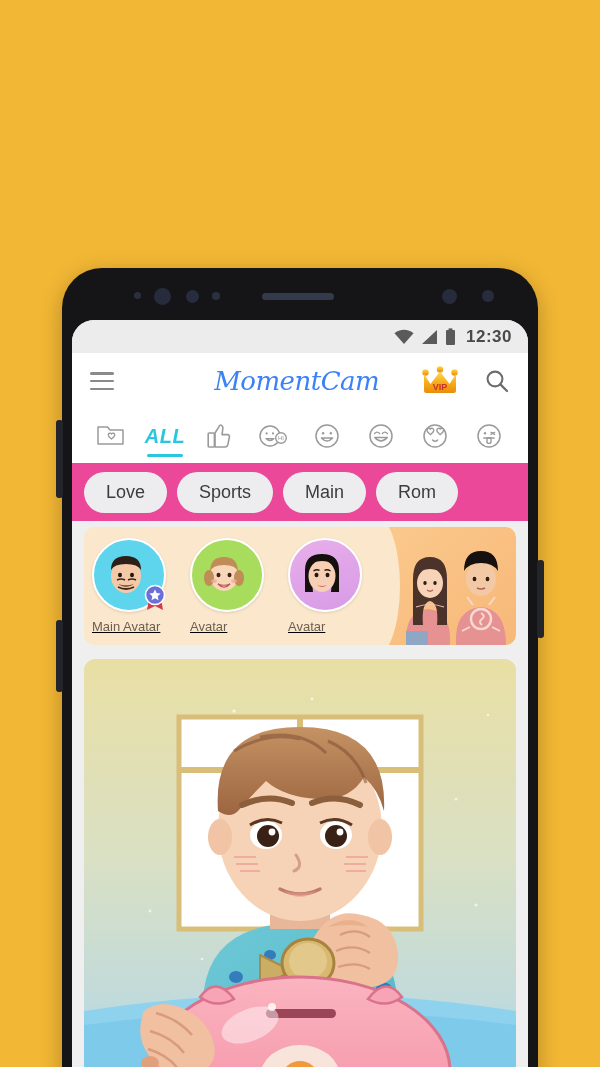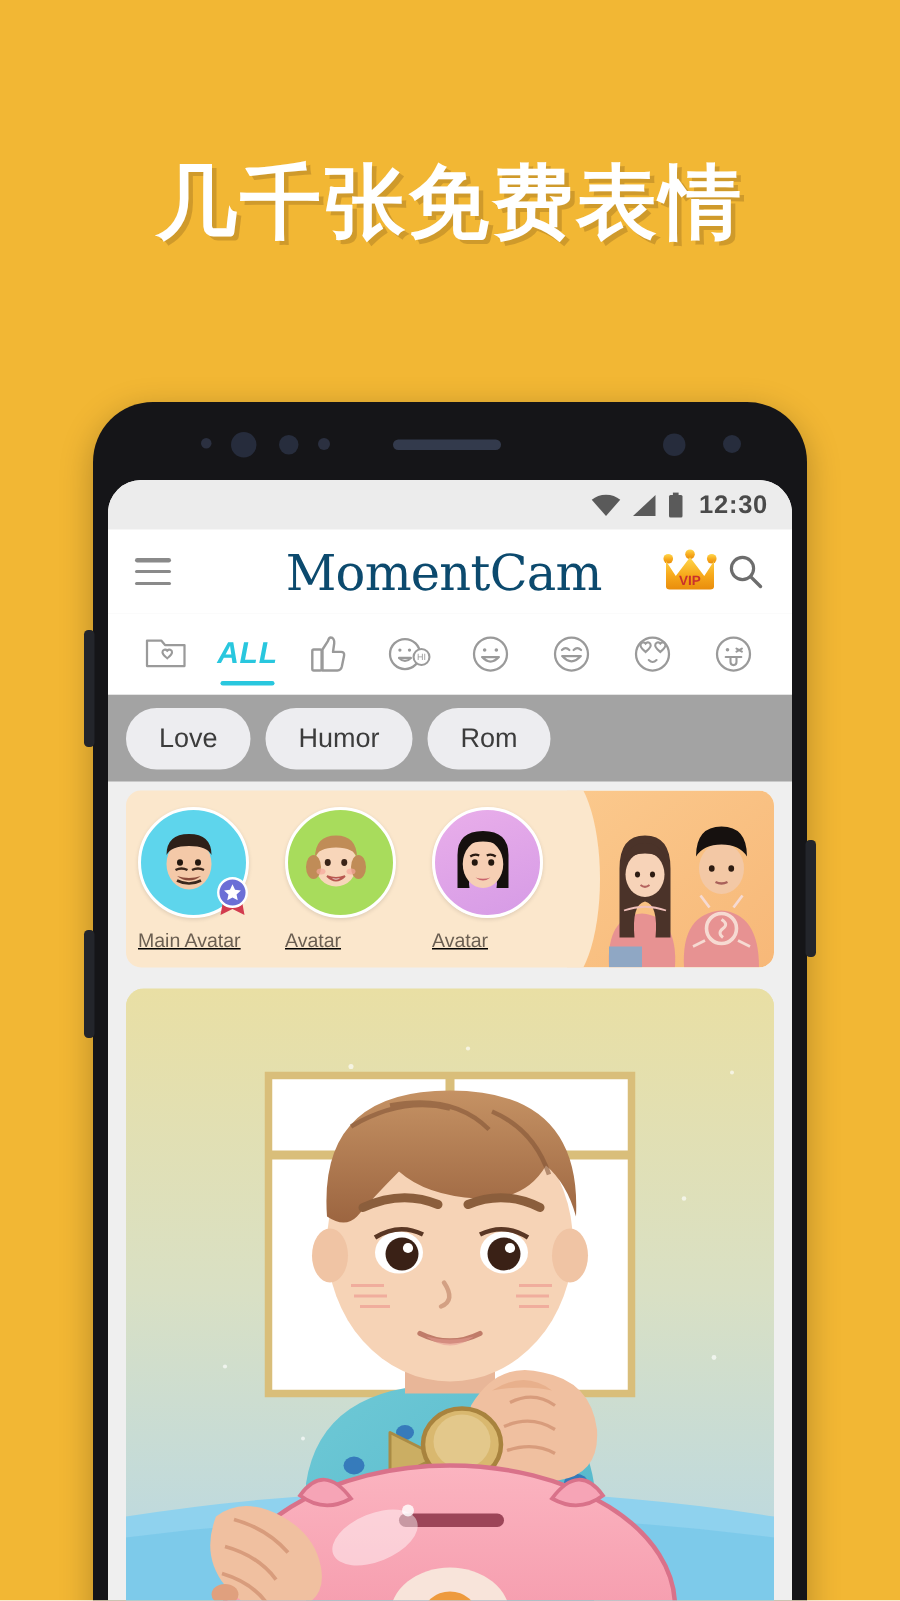--- a/index.html
+++ b/index.html
@@ -134,30 +134,31 @@
     display: block;
     height: 2.5px;
     background: #8a8a8a;
     border-radius: 2px;
   }
   .logo {
     position: absolute;
     left: 50%;
     transform: translateX(-52%);
     font-family: "DejaVu Serif", "Liberation Serif", serif;
-    font-size: 33px;
-    color: #0c4a6e;
+    font-style: italic;
+    font-size: 26px;
+    color: #3b82f6;
     letter-spacing: -0.5px;
     white-space: nowrap;
   }
   .appbar-right {
     margin-left: auto;
     display: flex;
     align-items: center;
-    gap: 5px;
+    gap: 25px;
   }
   .vip-badge { display:block; }
   .search-ic { display:block; }
 
   
   .icontabs {
     background: #ffffff;
     height: 54px;
     display: flex;
     align-items: center;
@@ -189,21 +190,21 @@
     left: 50%;
     transform: translateX(-50%);
     width: 36px;
     height: 3px;
     background: #29C7DE;
     border-radius: 2px;
   }
 
   
   .chiprow {
-    background: #a3a3a3;
+    background: #ec4899;
     height: 58px;
     display: flex;
     align-items: center;
     gap: 10px;
     padding: 0 12px;
     overflow: hidden;
   }
   .chip {
     background: #EDEDF0;
     color: #3c3c3c;
@@ -279,21 +280,20 @@
     cursor: pointer;
   }
 
   svg { display: block; }
 </style>
 </head>
 <body>
 
 <div class="screen">
 
-  <div class="headline">几千张免费表情</div>
 
   <div class="phone">
 
     <div class="phone-top">
       <span class="cam-dot d1"></span>
       <span class="cam-dot d2"></span>
       <span class="cam-dot d3"></span>
       <span class="cam-dot d4"></span>
       <span class="earpiece"></span>
       <span class="cam-dot d5"></span>
@@ -414,21 +414,22 @@
             <path d="M15 11.4 l3.6-2 M15 9.4 l3.6 2" stroke="#9a9a9a" stroke-width="1.4" stroke-linecap="round"></path>
             <path d="M7.8 15 h10.4" stroke="#9a9a9a" stroke-width="1.4" stroke-linecap="round"></path>
             <path d="M11 15 h4 v3.4 a2 2 0 0 1 -4 0 z" fill="none" stroke="#9a9a9a" stroke-width="1.4" stroke-linejoin="round"></path>
           </svg>
         </div>
 
       </div>
 
       <div class="chiprow">
         <div class="chip">Love</div>
-        <div class="chip">Humor</div>
+        <div class="chip">Sports</div>
+        <div class="chip">Main</div>
         <div class="chip">Rom</div>
       </div>
 
       <div class="avatar-strip">
 
         <div class="av-item">
           <div class="av-circle" style="background:#5ED5EC">
             <div class="face">
               <svg width="65" height="65" viewBox="0 0 65 65">
                 <ellipse cx="32" cy="36" rx="15" ry="17" fill="#F4C9A8"></ellipse>

